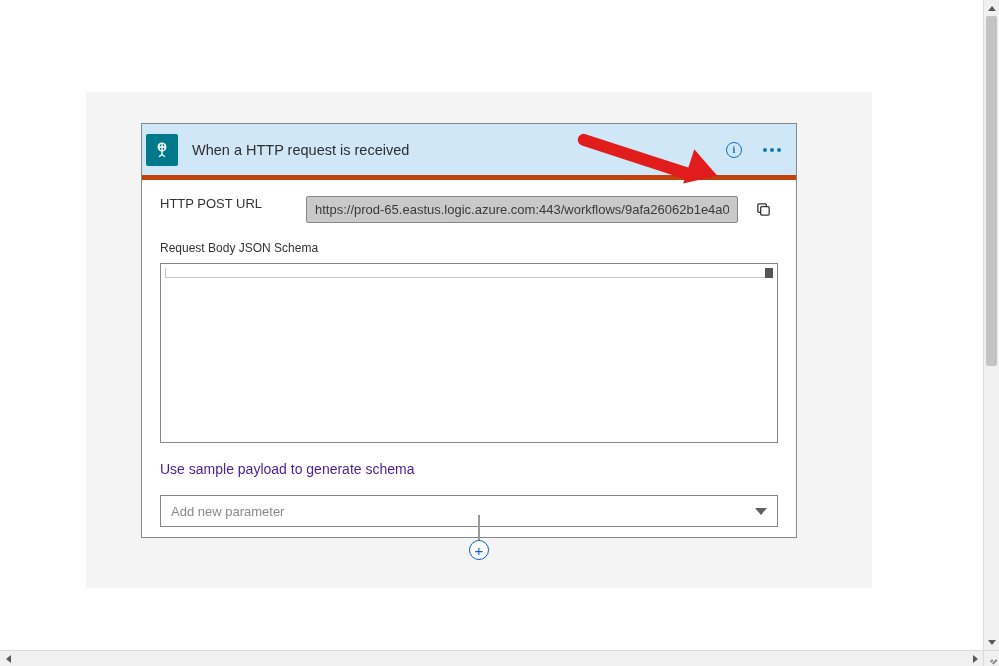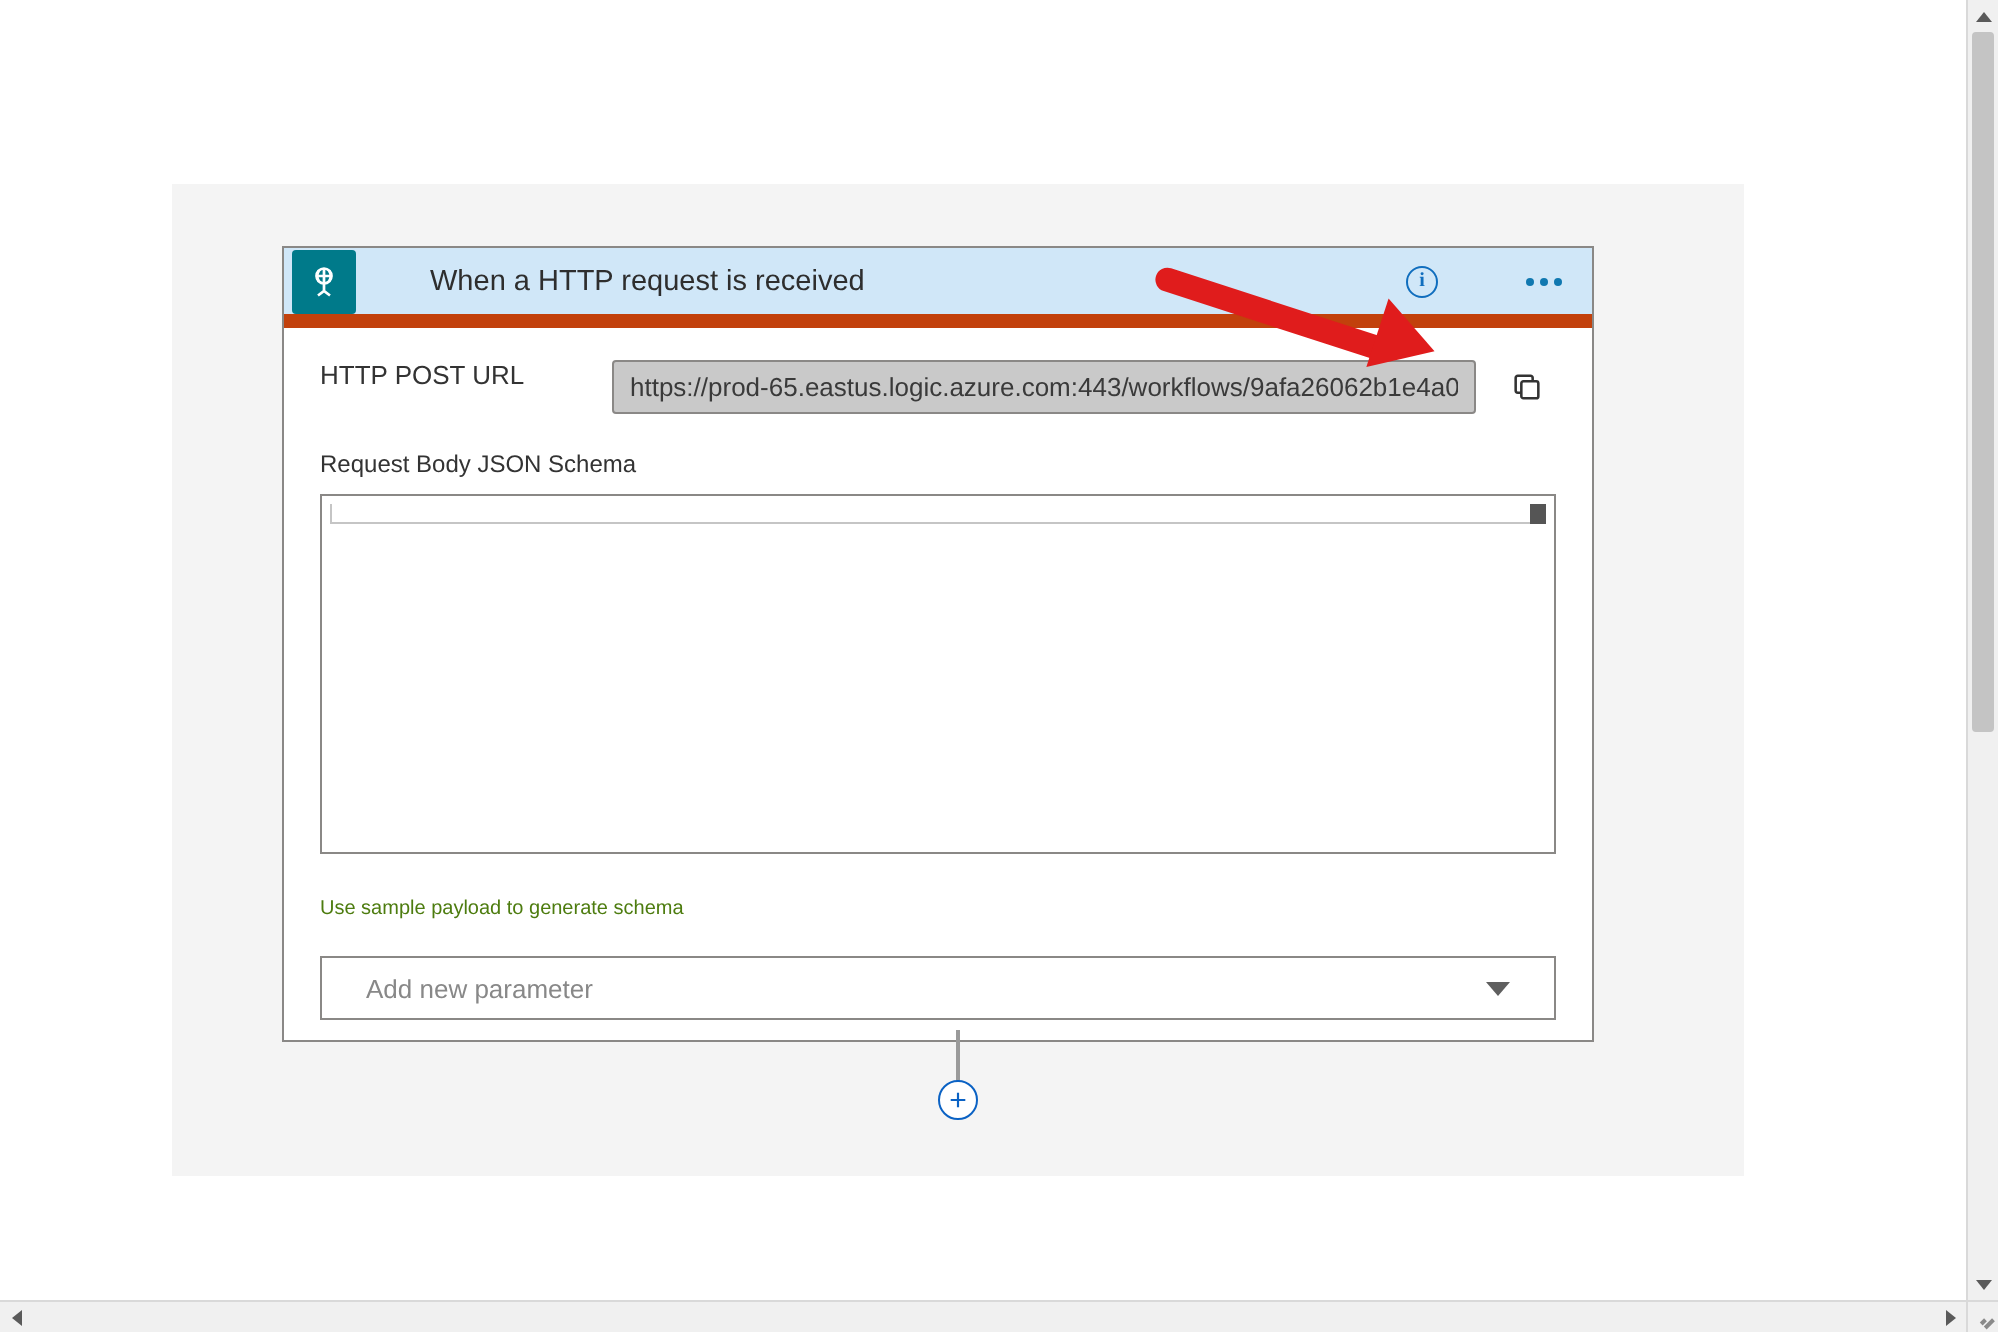--- a/index.html
+++ b/index.html
@@ -1,39 +1,39 @@
 <!DOCTYPE html>
 <html><head>
 <meta charset="utf-8">
 <style>
   * { box-sizing: border-box; margin: 0; padding: 0; }
   html, body { width: 999px; height: 666px; font-family: "Segoe UI", Arial, sans-serif; font-size: 13px; color: #333; background: #fff; overflow: hidden; }
   .viewport { position: relative; width: 999px; height: 666px; }
   .content-area { position: absolute; left: 0; top: 0; right: 16px; bottom: 16px; overflow: hidden; }
   .canvas { position: absolute; left: 86px; top: 92px; width: 786px; height: 496px; background: #f4f4f4; }
   .card { position: absolute; left: 55px; top: 31px; width: 656px; background: #fff; border: 1px solid #8a8886; }
-  .card-header { height: 40px; background: #d0e7f8; display: flex; align-items: center; border-bottom: 7px solid #c2410c; gap: 23px; }
+  .card-header { height: 56px; background: #d0e7f8; display: flex; align-items: center; border-bottom: 5px solid #c2410c; }
   .card-header .icon-box { width: 32px; height: 32px; margin: 4px 0 4px 4px; background: #007a8a; display: flex; align-items: center; justify-content: center; border-radius: 2px; }
   .card-header .title { flex: 1; padding-left: 14px; font-size: 14.5px; color: #2e2e2e; }
   .card-header .hdr-btn { width: 28px; height: 28px; margin-right: 10px; display: flex; align-items: center; justify-content: center; cursor: pointer; }
   .info-circle { width: 16px; height: 16px; border: 1.5px solid #106ebe; border-radius: 50%; display: flex; align-items: center; justify-content: center; color: #106ebe; font-size: 10px; font-weight: bold; font-family: Georgia, serif; }
   .ellipsis { display: flex; gap: 3px; }
   .ellipsis span { width: 4px; height: 4px; background: #1078b0; border-radius: 50%; }
   .card-body { padding: 16px 18px 10px 18px; }
   .row-url { display: flex; align-items: flex-start; gap: 0; margin-bottom: 18px; }
   .row-url .lbl { width: 146px; font-size: 13px; color: #333; }
   .row-url input { flex: 1; height: 27px; border: 1px solid #8a8886; background: #c9c9c9; padding: 0 8px; font-size: 13px; color: #3a3a3a; border-radius: 2px; }
   .copy-btn { width: 30px; height: 27px; margin-left: 10px; display: flex; align-items: center; justify-content: center; cursor: pointer; }
   .section-label { font-size: 12px; color: #333; margin-bottom: 8px; }
   .schema-box { position: relative; width: 100%; height: 180px; border: 1px solid #8a8886; background: #fff; margin-bottom: 18px; }
   .schema-box .inner-top { position: absolute; top: 4px; left: 4px; right: 4px; height: 10px; border-left: 1px solid #c5c5c5; border-right: 1px solid #c5c5c5; border-bottom: 1px solid #c5c5c5; }
   .schema-box .gutter { position: absolute; top: 4px; right: 4px; width: 8px; height: 10px; background: #555; }
   .link-row { margin-bottom: 18px; }
-  .link-row a { color: #4d7c0f; font-size: 10px; text-decoration: none; cursor: pointer; }
-  .param-select { height: 32px; border: 1px solid #8a8886; display: flex; align-items: center; justify-content: space-between; padding: 0 22px; cursor: pointer; }
+  .link-row a { color: #4c1d95; font-size: 14px; text-decoration: none; cursor: pointer; }
+  .param-select { height: 32px; border: 1px solid #8a8886; display: flex; align-items: center; justify-content: space-between; padding: 0 10px; cursor: pointer; }
   .param-select .placeholder { color: #888; }
   .chevron { width: 0; height: 0; border-left: 6px solid transparent; border-right: 6px solid transparent; border-top: 7px solid #5f5f5f; }
   .connector-line { position: absolute; left: 50%; top: 423px; width: 2px; height: 31px; background: #9a9a9a; transform: translateX(-1px); }
   .plus-btn { position: absolute; left: 50%; top: 448px; width: 20px; height: 20px; border: 1.6px solid #0b62c4; border-radius: 50%; background: #fff; transform: translateX(-50%); display: flex; align-items: center; justify-content: center; color: #0b62c4; font-size: 15px; line-height: 1; cursor: pointer; }
   .arrow { position: absolute; pointer-events: none; }
   .arrow .shaft { position: absolute; left: 0; top: 0; width: 124px; height: 12px; background: #e01c1c; transform-origin: left center; transform: rotate(18deg); border-radius: 6px; }
   .arrow .head { position: absolute; width: 0; height: 0; border-top: 18px solid transparent; border-bottom: 18px solid transparent; border-left: 30px solid #e01c1c; transform: rotate(18deg); }
   
   .vscroll { position: absolute; right: 0; top: 0; width: 16px; bottom: 16px; background: #f0f0f0; border-left: 1px solid #d9d9d9; }
   .vscroll .arrow-btn { height: 16px; display: flex; align-items: center; justify-content: center; cursor: pointer; }

